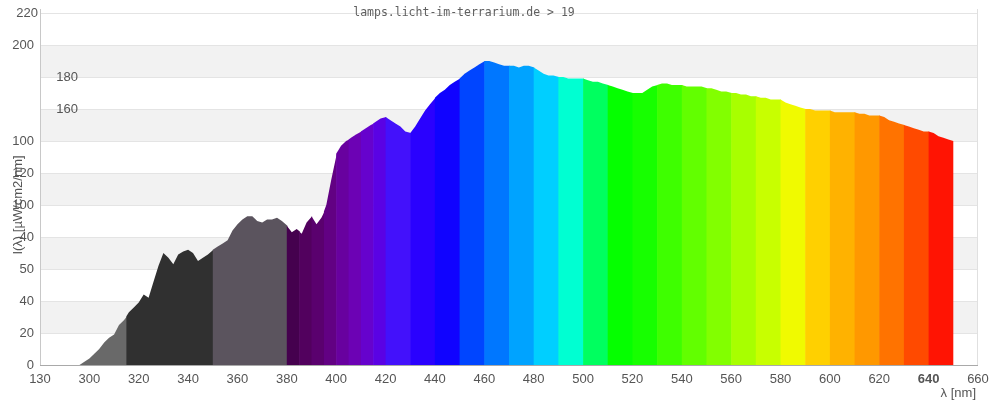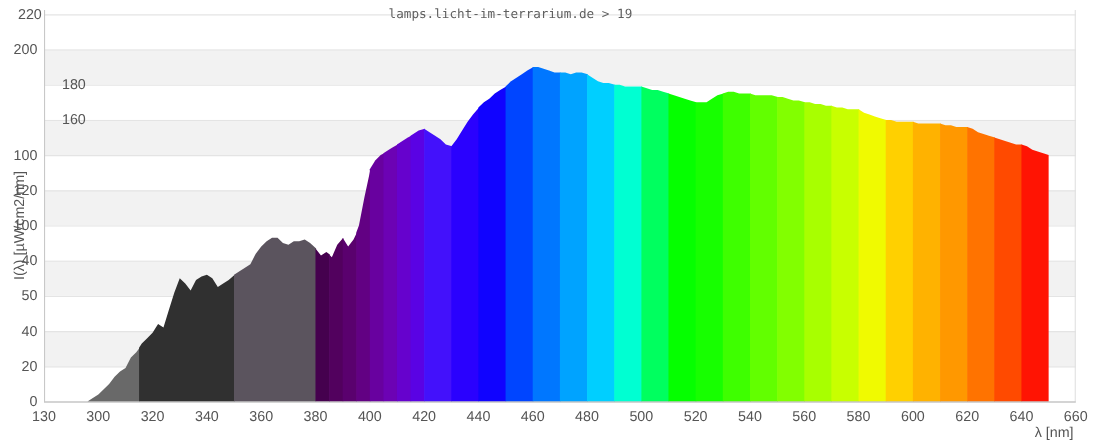--- a/index.html
+++ b/index.html
@@ -151,18 +151,18 @@
       <div class="tick-label xtick" style="left: 410.947px; top: 371px;">440</div>
       <div class="tick-label xtick" style="left: 460.316px; top: 371px;">460</div>
       <div class="tick-label xtick" style="left: 509.684px; top: 371px;">480</div>
       <div class="tick-label xtick" style="left: 559.053px; top: 371px;">500</div>
       <div class="tick-label xtick" style="left: 608.421px; top: 371px;">520</div>
       <div class="tick-label xtick" style="left: 657.789px; top: 371px;">540</div>
       <div class="tick-label xtick" style="left: 707.158px; top: 371px;">560</div>
       <div class="tick-label xtick" style="left: 756.526px; top: 371px;">580</div>
       <div class="tick-label xtick" style="left: 805.895px; top: 371px;">600</div>
       <div class="tick-label xtick" style="left: 855.263px; top: 371px;">620</div>
-      <div class="tick-label xtick" style="left: 904.632px; top: 371px;">640</div>
+      <div class="tick-label xtick" style="left: 904.632px; top: 371px; font-weight: bold;">640</div>
       <div class="tick-label xtick" style="left: 954px; top: 371px;">660</div>
     </div>
   <div class="x-axis-label">λ [nm]</div>
   <div class="y-axis-label">I(λ)  [µW/cm2/nm]</div>
 </div>
 
 </body></html>

